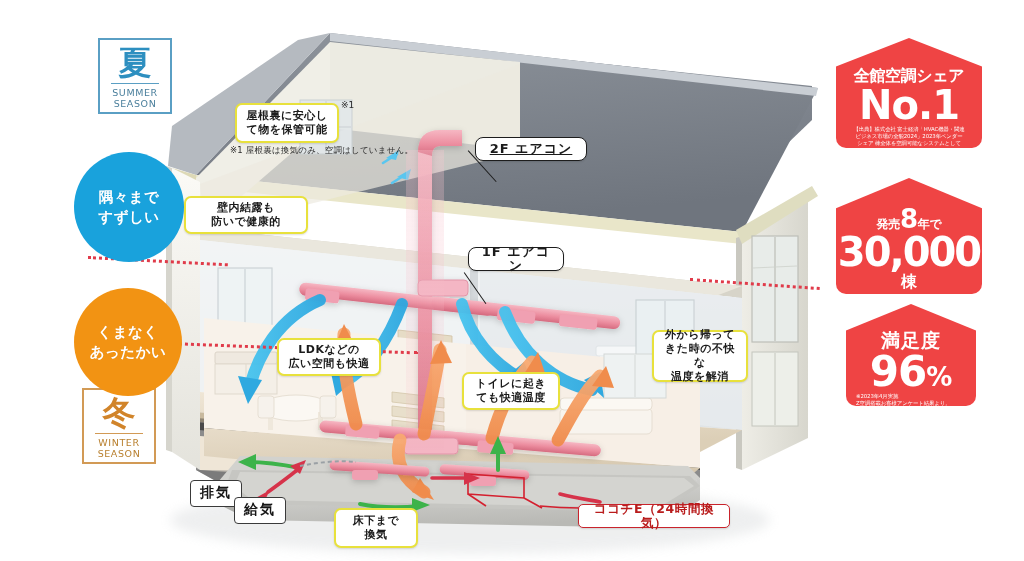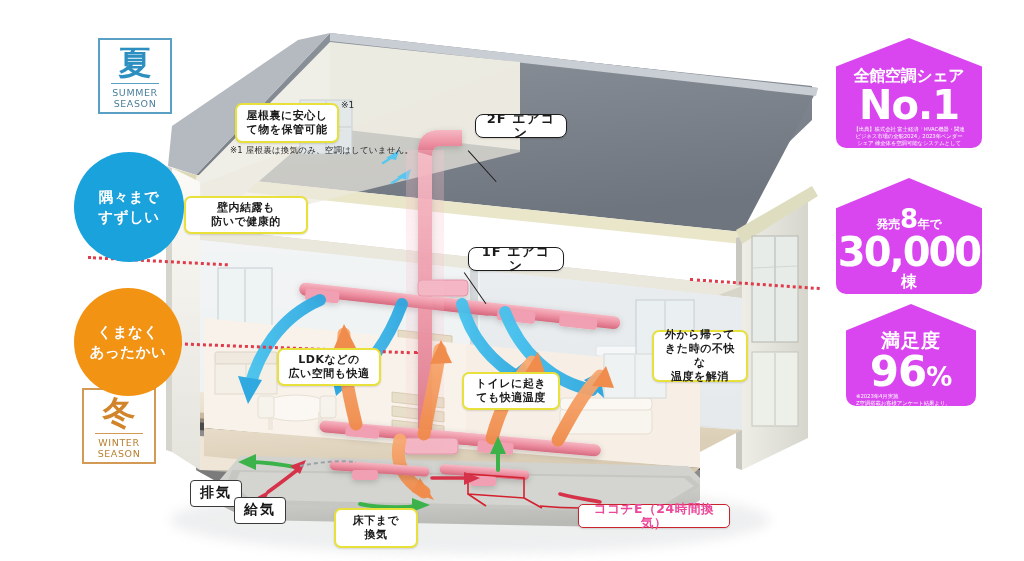--- a/index.html
+++ b/index.html
@@ -110,21 +110,21 @@
     border-color: #1d1d1d;
     border-width: 1.6px;
     border-radius: 8px;
     font-size: 13px;
     letter-spacing: 1px;
   }
   .callout.red {
     border-color: #c9232c;
     border-width: 1.6px;
     border-radius: 5px;
-    color: #ec4899;
+    color: #b91c1c;
     font-size: 12.5px;
     letter-spacing: 0.6px;
   }
   .footnote {
     position: absolute;
     font-size: 8.5px;
     line-height: 11px;
     color: #2a2a2a;
     letter-spacing: 0.2px;
     white-space: nowrap;
@@ -141,21 +141,21 @@
   .leader {
     position: absolute;
     height: 1.4px;
     background: #1d1d1d;
     transform-origin: left center;
   }
 
   
   .pent-badge {
     position: absolute;
-    background: #d946ef;
+    background: #ef4444;
     -webkit-clip-path: polygon(50% 0%, 100% 26%, 100% 100%, 0% 100%, 0% 26%);
     clip-path: polygon(50% 0%, 100% 26%, 100% 100%, 0% 100%, 0% 26%);
     border-radius: 10px;
     color: #ffffff;
     text-align: center;
     overflow: hidden;
   }
   .pb-head {
     font-weight: 700;
     letter-spacing: 0.5px;
@@ -530,27 +530,27 @@
   <div class="footnote" style="left:230px; top:145px;">※1 屋根裏は換気のみ、空調はしていません。</div>
 
   <div class="callout" style="left:184px; top:196px; width:124px; height:38px;">
     <div>
       <span>壁内結露も</span><br>
       <span>防いで健康的</span>
     </div>
   </div>
 
 
-  <div class="callout dark" style="left:475px; top:114px; width:92px; height:24px;">2F エアコン</div>
+  <div class="callout dark" style="left:475px; top:137px; width:112px; height:24px;text-decoration:underline;">2F エアコン</div>
   <div class="leader" style="left:468px; top:150px; width:42px; transform:rotate(48deg);"></div>
 
   <div class="callout dark" style="left:468px; top:247px; width:96px; height:24px;">1F エアコン</div>
   <div class="leader" style="left:464px; top:272px; width:38px; transform:rotate(55deg);"></div>
 
-  <div class="callout" style="left:277px; top:348px; width:104px; height:38px;">
+  <div class="callout" style="left:277px; top:338px; width:104px; height:38px;">
     <div>
       <span>LDKなどの</span><br>
       <span>広い空間も快適</span>
     </div>
   </div>
 
   <div class="callout" style="left:462px; top:372px; width:98px; height:38px;">
     <div>
       <span>トイレに起き</span><br>
       <span>ても快適温度</span>

